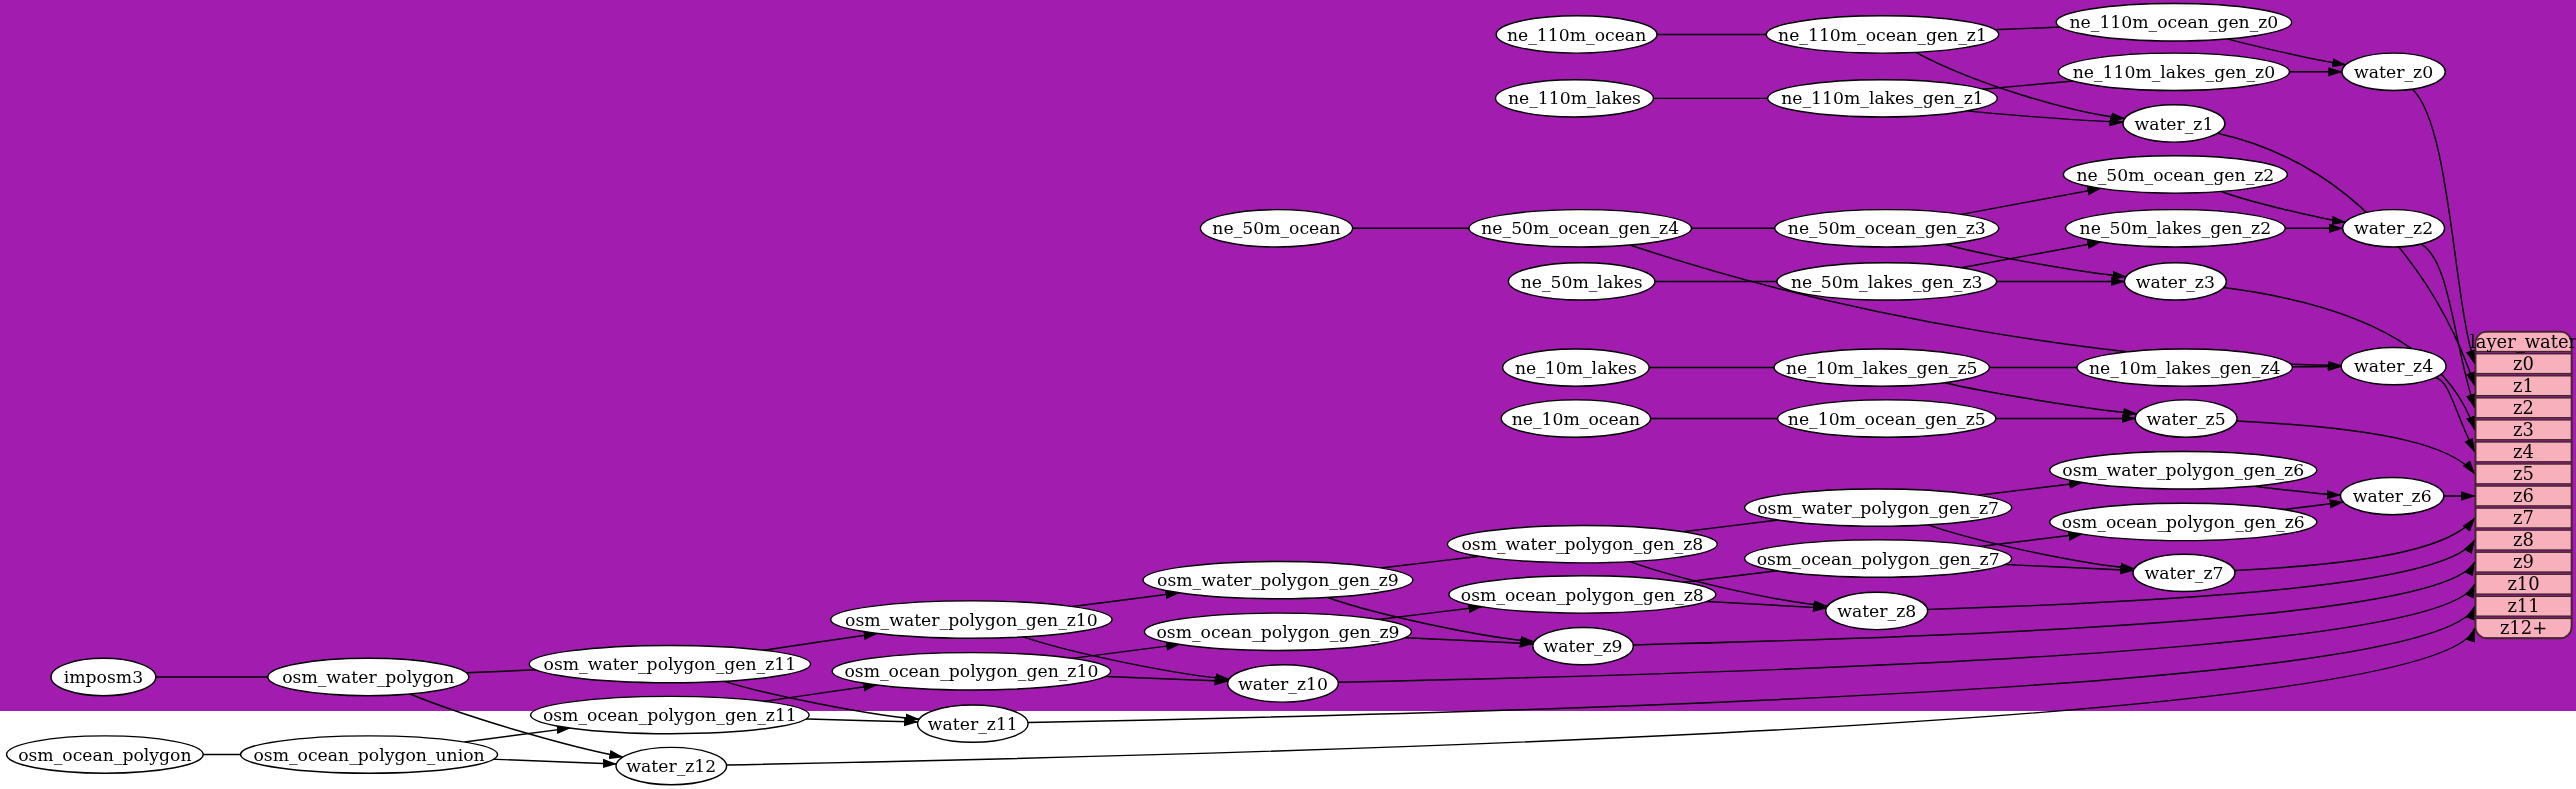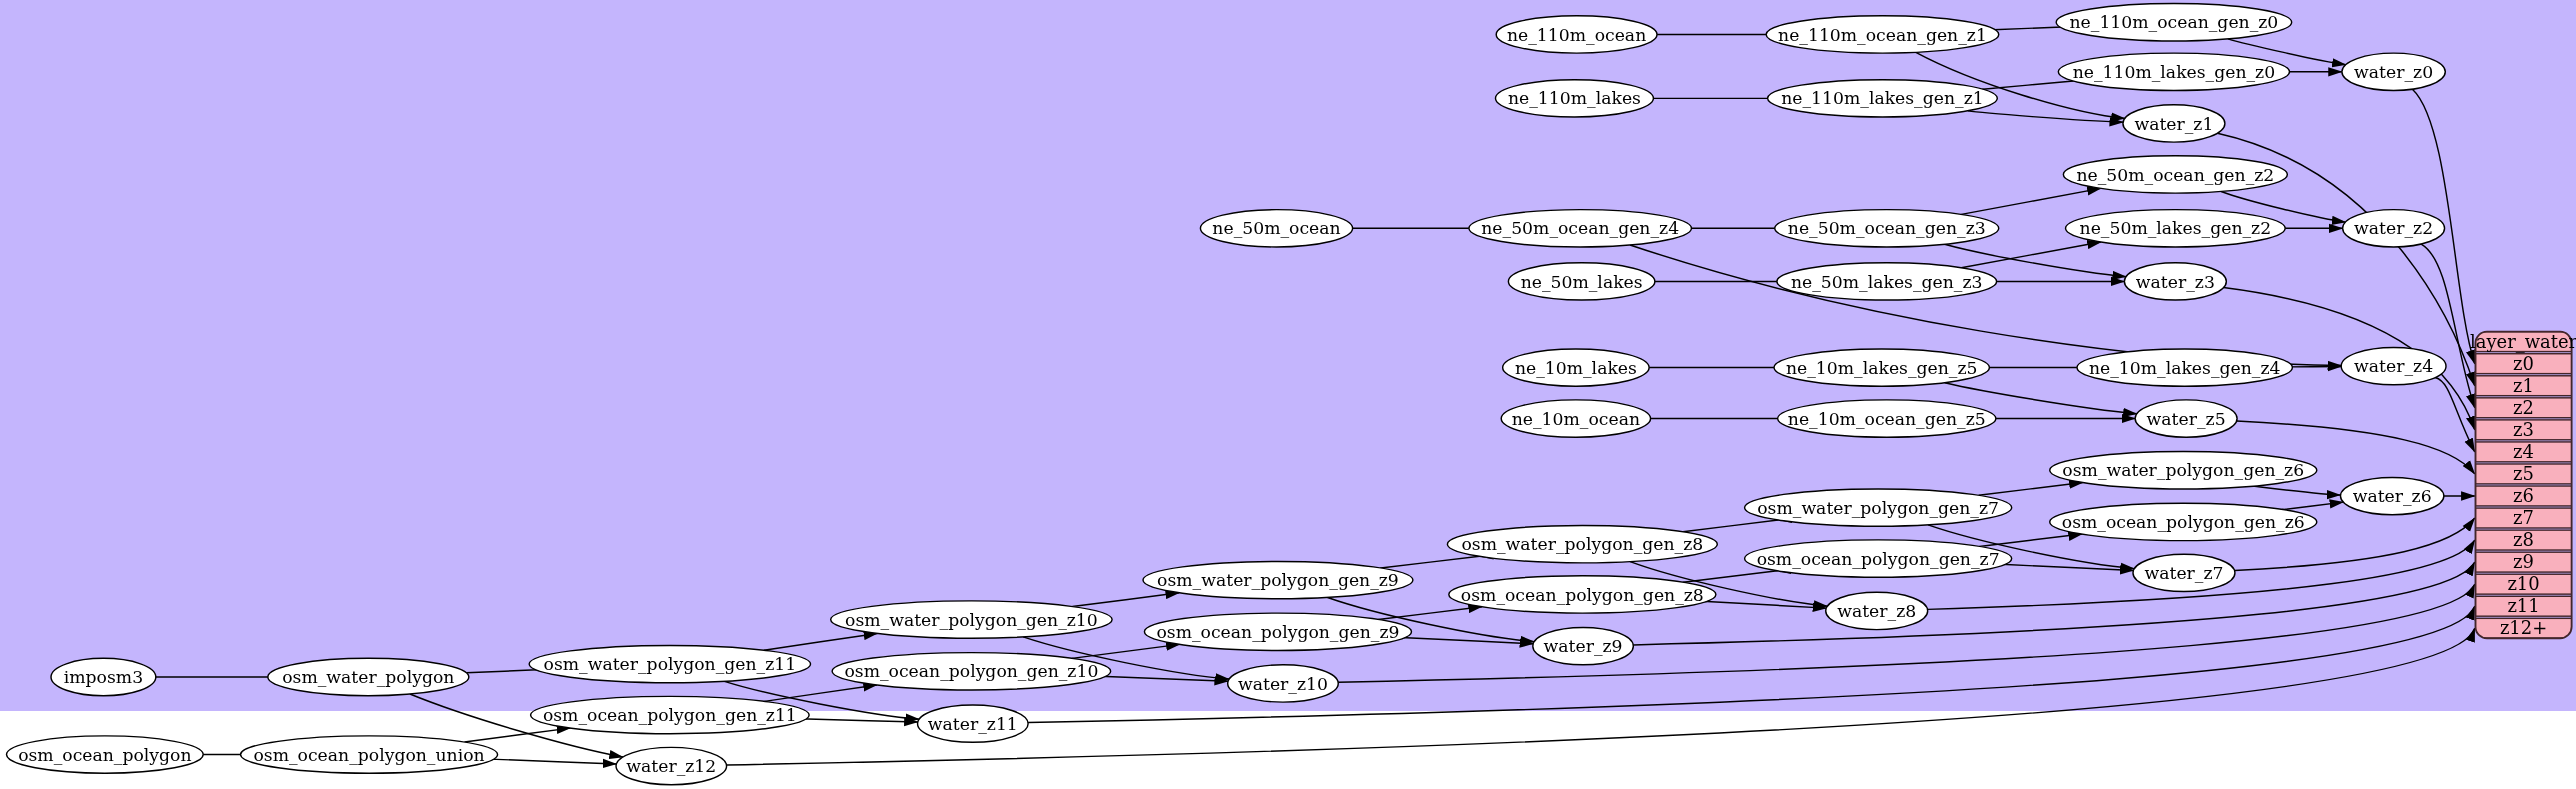--- a/index.html
+++ b/index.html
@@ -7,21 +7,21 @@
     padding: 0;
     background: #ffffff;
     width: 2576px;
     height: 789px;
     overflow: hidden;
   }
   #canvas-wrap {
     position: relative;
     width: 2576px;
     height: 711px;
-    background: #c4b5fd;
+    background: #a21caf;
   }
   svg#graph-svg {
     position: absolute;
     left: 0;
     top: 0;
     display: block;
   }
   .edge-path {
     fill: none;
     stroke: #000000;

